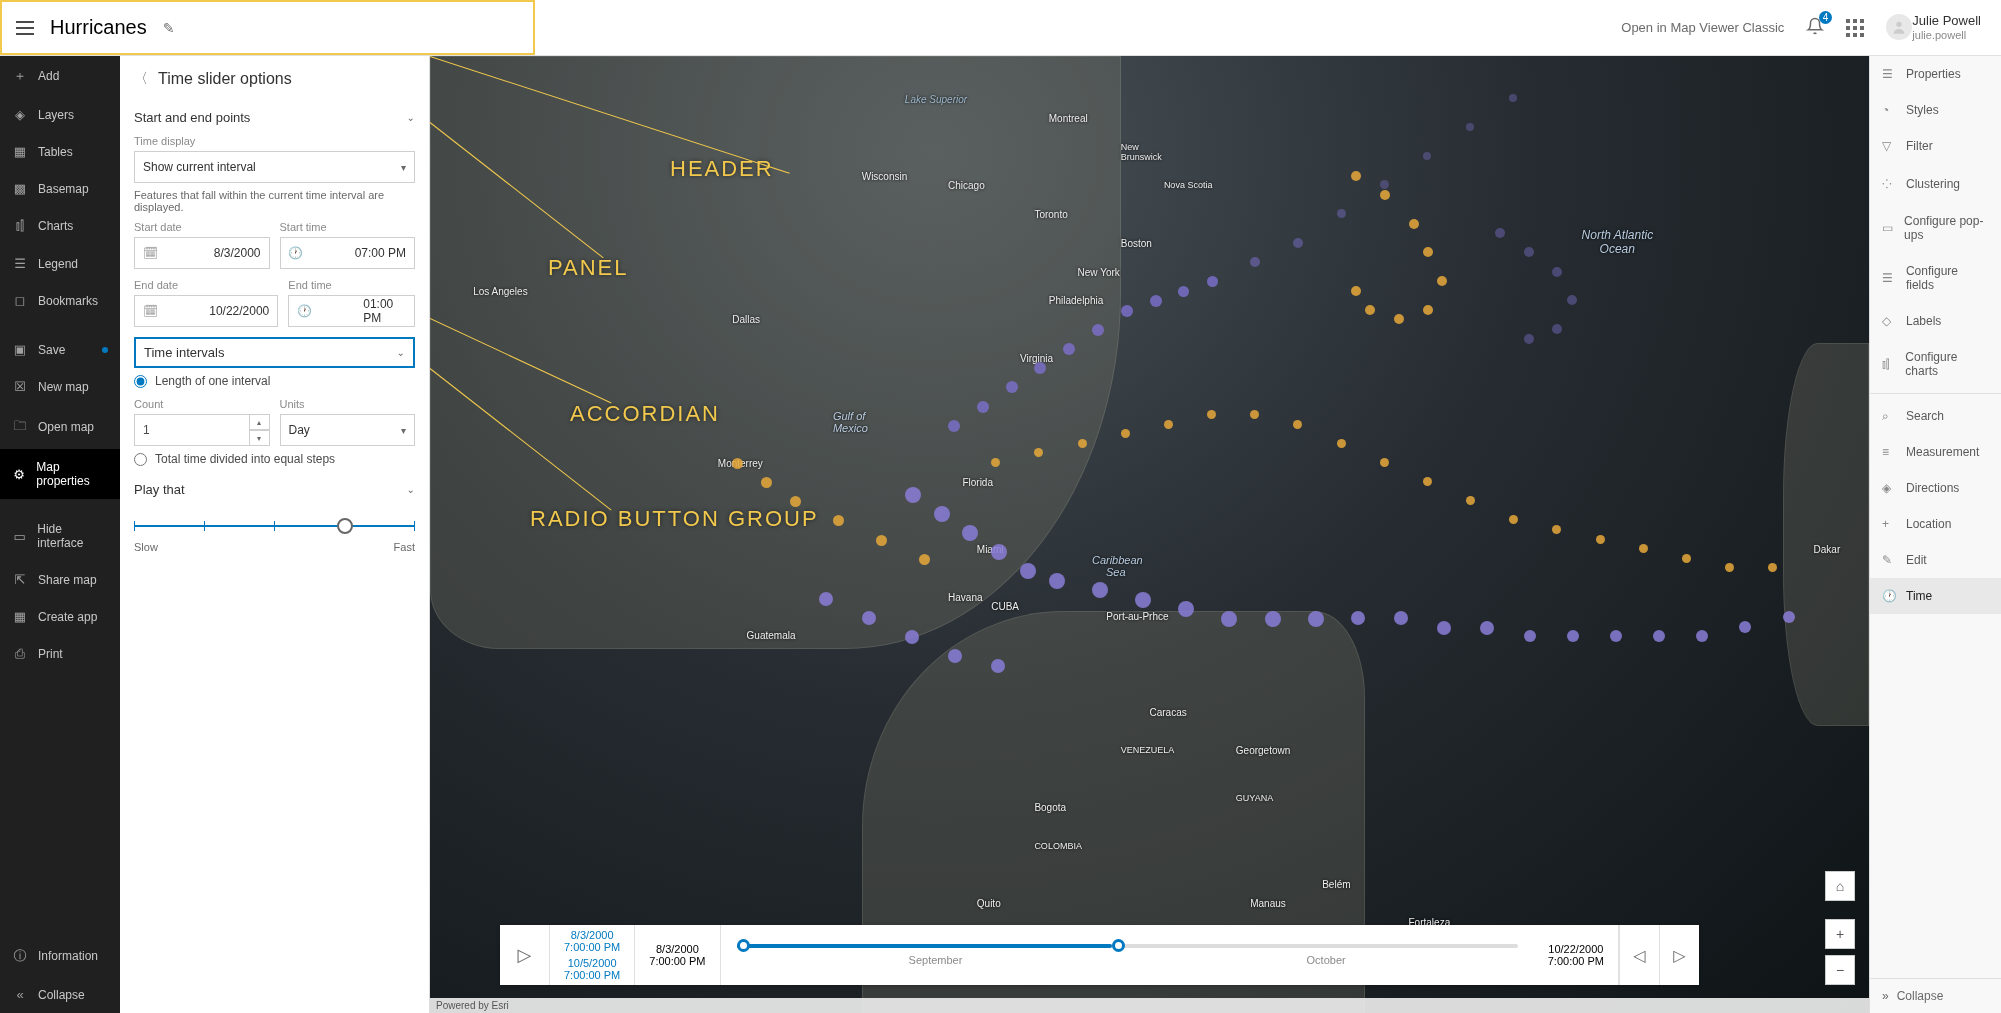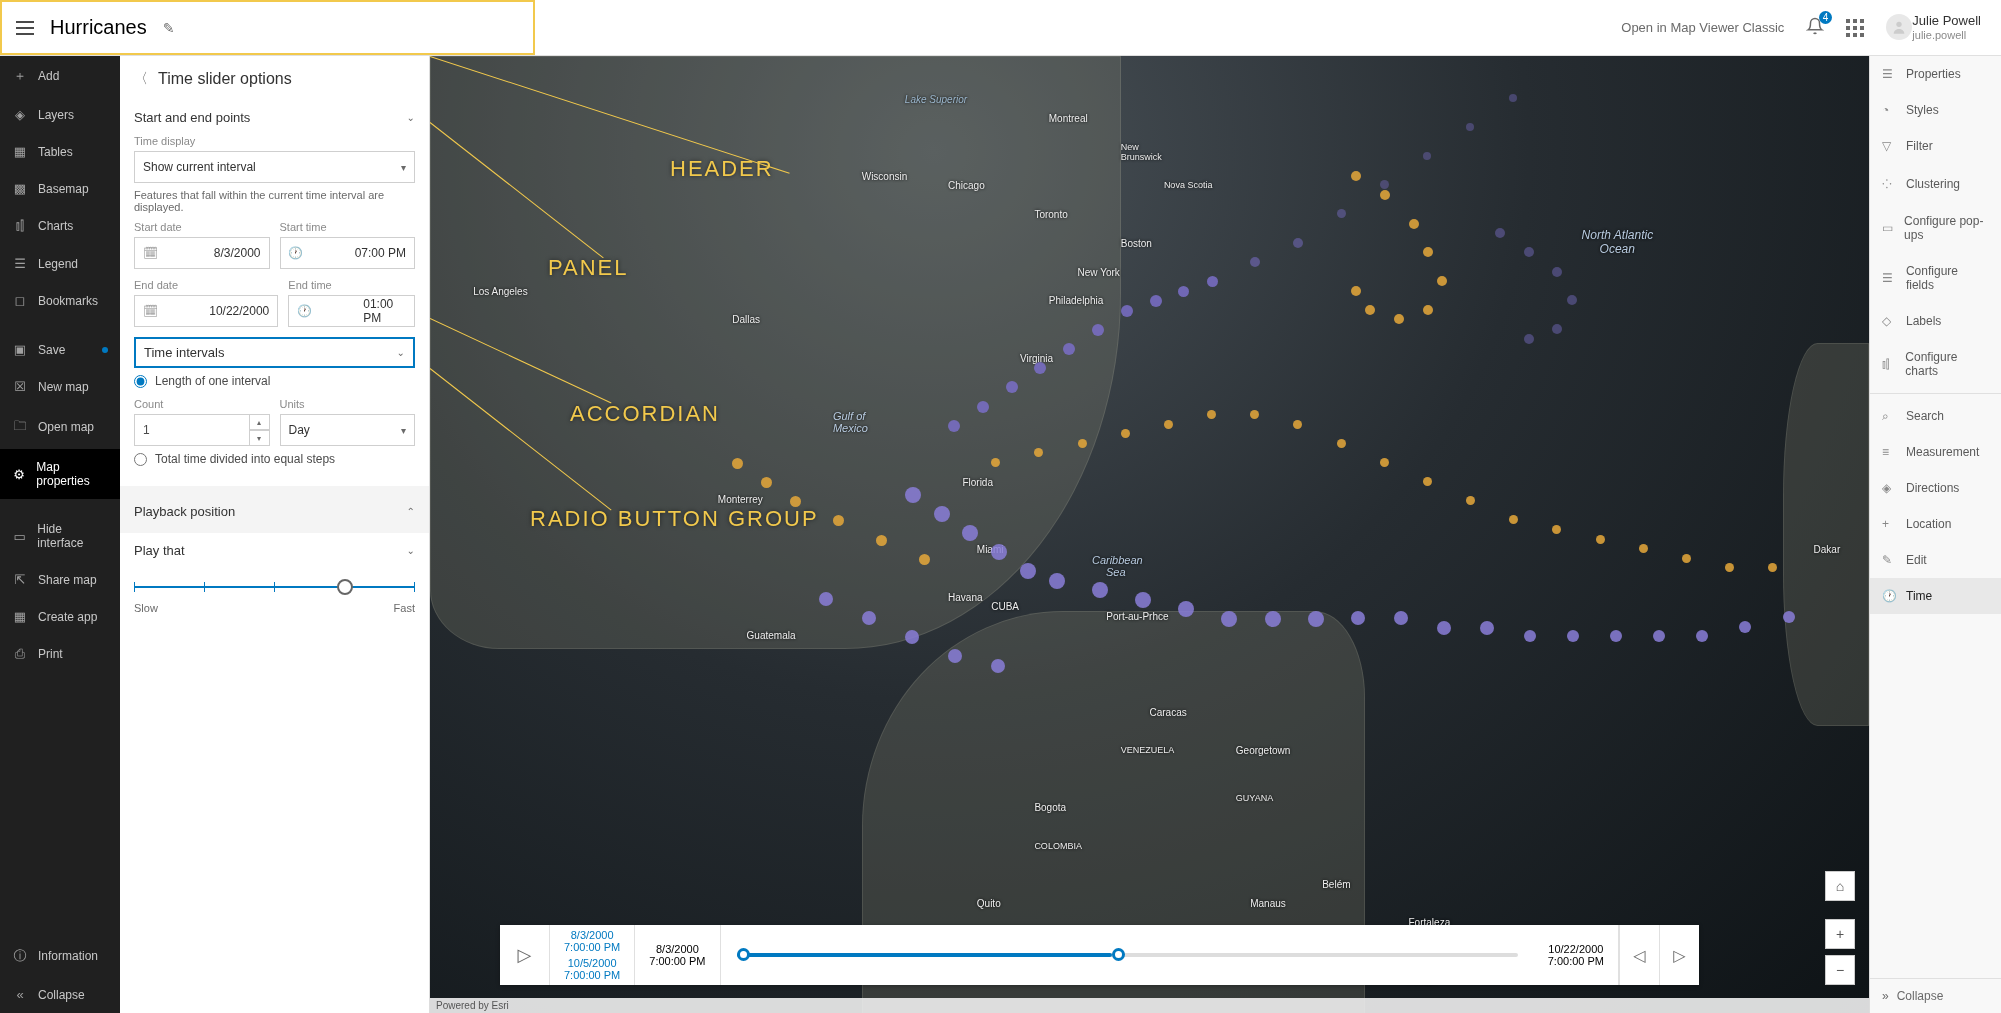--- a/index.html
+++ b/index.html
@@ -297,26 +297,20 @@
                 <span>Day</span>
                 <span class="caret">▾</span>
               </div>
           </div>
         </div>
         <div class="radio-row">
             <input type="radio" style="">
             <span>Total time divided into equal steps</span>
           </div>
 
-        <div class="pb-section">
-          <div class="section-hdr">
-              <span>Playback position</span>
-              <span class="chev">⌃</span>
-            </div>
-        </div>
         <div class="section-hdr">
             <span>Play that</span>
             <span class="chev">⌄</span>
           </div>
         <div class="slider-wrap">
           <div class="track"></div>
           <div class="ticks">
               <span></span>
               <span></span>
               <span></span>
@@ -346,21 +340,21 @@
       <div class="labelm" style="left:42%;top:16%;">Toronto</div>
       <div class="labelm" style="left:48%;top:19%;">Boston</div>
       <div class="labelm" style="left:45%;top:22%;">New York</div>
       <div class="labelm" style="left:43%;top:25%;">Philadelphia</div>
       <div class="labelm" style="left:41%;top:31%;">Virginia</div>
       <div class="labelm" style="left:37%;top:44%;">Florida</div>
       <div class="labelm" style="left:38%;top:51%;">Miami</div>
       <div class="labelm" style="left:36%;top:56%;">Havana</div>
       <div class="labelm" style="left:39%;top:57%;font-size:10px;">CUBA</div>
       <div class="labelm" style="left:47%;top:58%;">Port-au-Prhce</div>
-      <div class="labelm" style="left:20%;top:42%;margin-top:36px;">Monterrey</div>
+      <div class="labelm" style="left:20%;top:42%;">Monterrey</div>
       <div class="labelm" style="left:22%;top:60%;">Guatemala</div>
       <div class="labelm" style="left:50%;top:68%;">Caracas</div>
       <div class="labelm" style="left:48%;top:72%;font-size:9px;">VENEZUELA</div>
       <div class="labelm" style="left:56%;top:72%;">Georgetown</div>
       <div class="labelm" style="left:56%;top:77%;font-size:9px;">GUYANA</div>
       <div class="labelm" style="left:42%;top:78%;">Bogota</div>
       <div class="labelm" style="left:42%;top:82%;font-size:9px;">COLOMBIA</div>
       <div class="labelm" style="left:38%;top:88%;">Quito</div>
       <div class="labelm" style="left:38%;top:91%;font-size:9px;">ECUADOR</div>
       <div class="labelm" style="left:41%;top:96%;font-size:9px;">PERU</div>
@@ -492,20 +486,24 @@
         <div class="tl-col">
           <span class="d">8/3/2000</span>
             <span>7:00:00 PM</span>
         </div>
         <div class="tl-track">
           <div class="tl-line">
               <div class="tl-fill"></div>
             <div class="tl-h" style="left:0;"></div>
             <div class="tl-h" style="left:48%;"></div>
           </div>
+          <div class="tl-labels">
+              <span>September</span>
+              <span>October</span>
+            </div>
         </div>
         <div class="tl-col">
           <span class="d">10/22/2000</span>
             <span>7:00:00 PM</span>
         </div>
         <div class="tl-nav">◁</div>
         <div class="tl-nav">▷</div>
       </div>
 
       <div class="map-ctrls">

